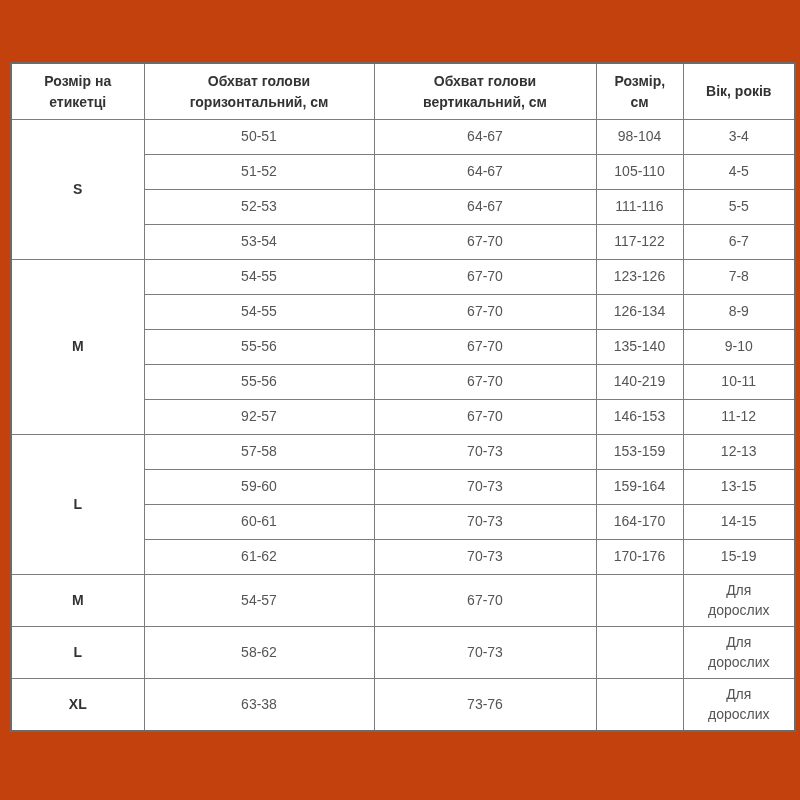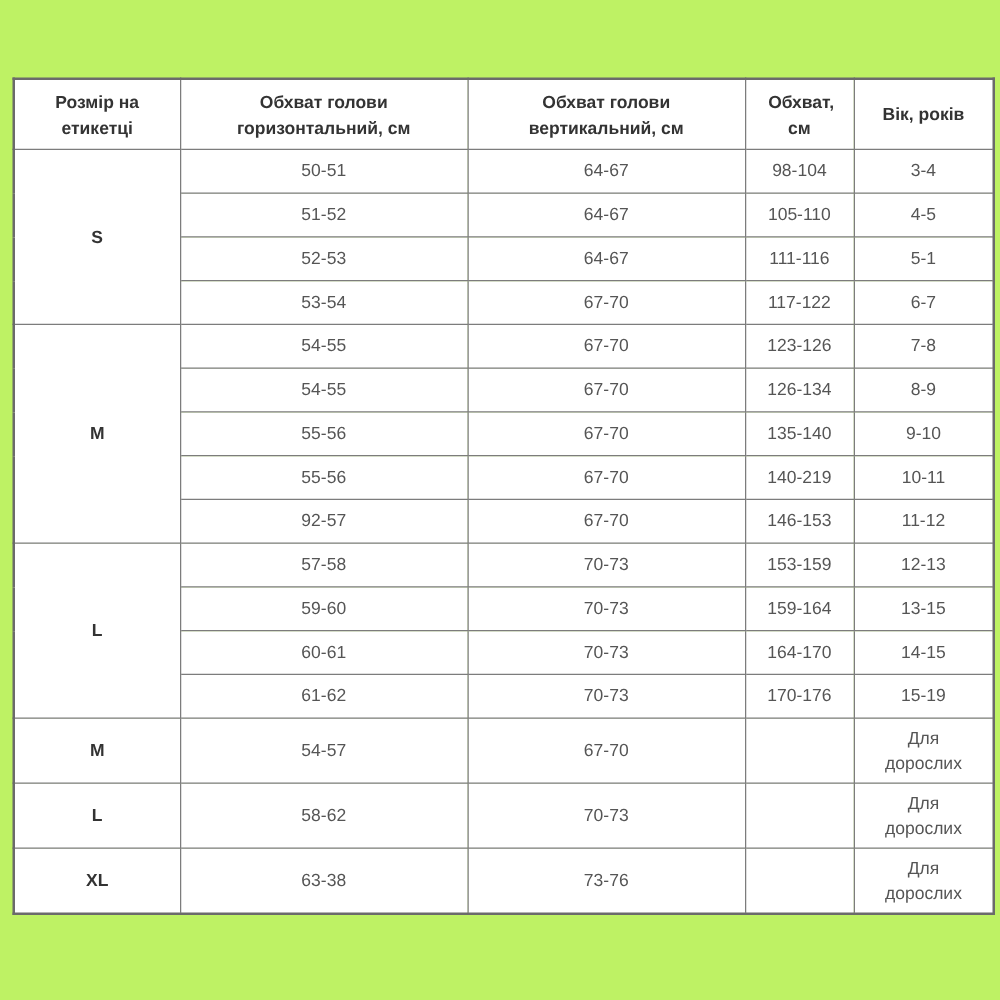--- a/index.html
+++ b/index.html
@@ -7,21 +7,21 @@
     padding: 0;
     background: #ffffff;
     width: 800px;
     height: 800px;
     font-family: "Liberation Sans", sans-serif;
   }
   .canvas {
     position: relative;
     width: 800px;
     height: 800px;
-    background: #bef264;
+    background: #c2410c;
     overflow: hidden;
   }
   table.size-table {
     position: absolute;
     left: 10px;
     top: 62px;
     border-collapse: collapse;
     table-layout: fixed;
     border: 2px solid #6b6b6b;
   }
@@ -77,21 +77,21 @@
         <col class="c2">
         <col class="c3">
         <col class="c4">
         <col class="c5">
     </colgroup>
     <thead>
       <tr>
         <th>Розмір на етикетці</th>
         <th>Обхват голови горизонтальний, см</th>
         <th>Обхват голови вертикальний, см</th>
-        <th><span class="narrow">Обхват, см</span></th>
+        <th><span class="narrow">Розмір, см</span></th>
         <th>Вік, років</th>
       </tr>
     </thead>
     <tbody>
 
       <tr>
         <td class="size-cell" rowspan="4">S</td>
         <td>50-51</td>
         <td>64-67</td>
         <td>98-104</td>
@@ -100,21 +100,21 @@
       <tr>
         <td>51-52</td>
         <td>64-67</td>
         <td>105-110</td>
         <td>4-5</td>
       </tr>
       <tr>
         <td>52-53</td>
         <td>64-67</td>
         <td>111-116</td>
-        <td>5-1</td>
+        <td>5-5</td>
       </tr>
       <tr>
         <td>53-54</td>
         <td>67-70</td>
         <td>117-122</td>
         <td>6-7</td>
       </tr>
 
       <tr>
         <td class="size-cell" rowspan="5">M</td>

